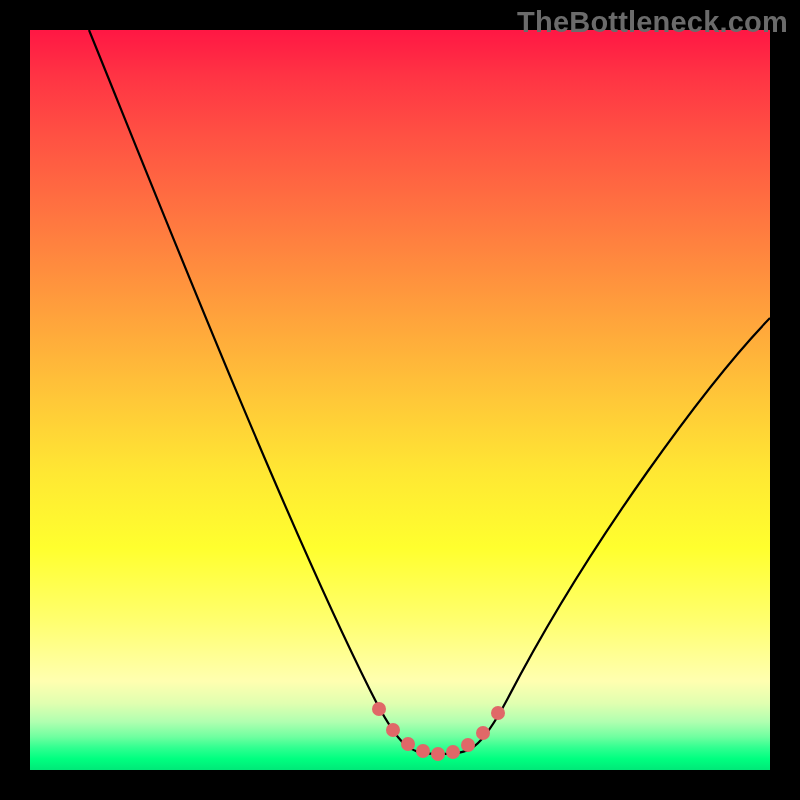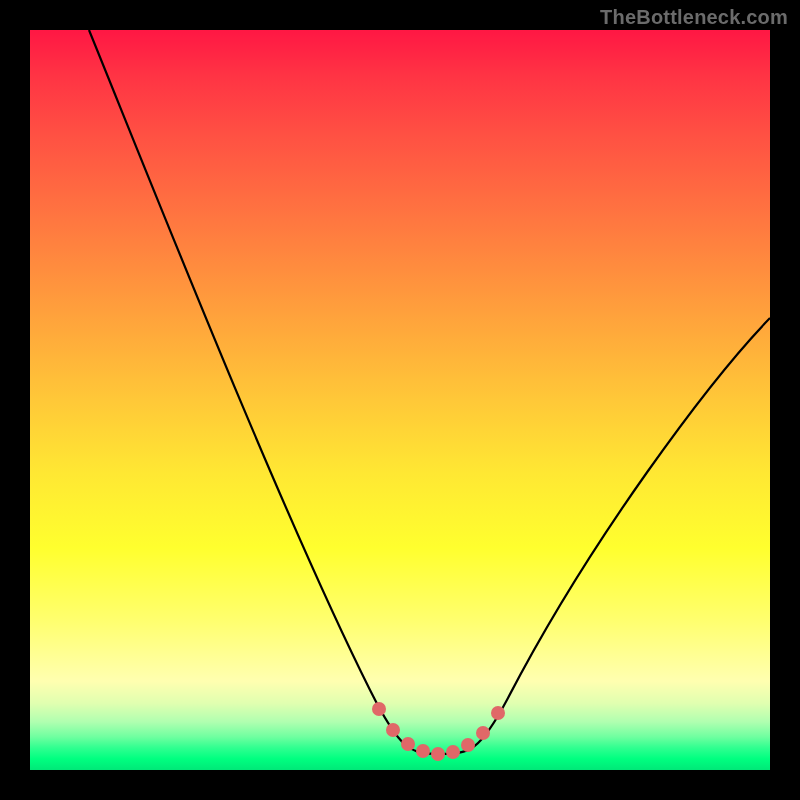--- a/index.html
+++ b/index.html
@@ -32,21 +32,21 @@
       #70ffa0 95.5%,
       #30ff90 97%,
       #00ff80 98.5%,
       #00e878 100%);
   }
   .watermark {
     position: absolute;
     top: 6px;
     right: 12px;
     font-family: Arial, Helvetica, sans-serif;
-    font-size: 20px;
+    font-size: 29px;
     font-weight: bold;
     color: #6b6b6b;
     letter-spacing: 0.2px;
     user-select: none;
   }
   svg.curve {
     position: absolute;
     left: 0; top: 0;
     width: 100%;
     height: 100%;

